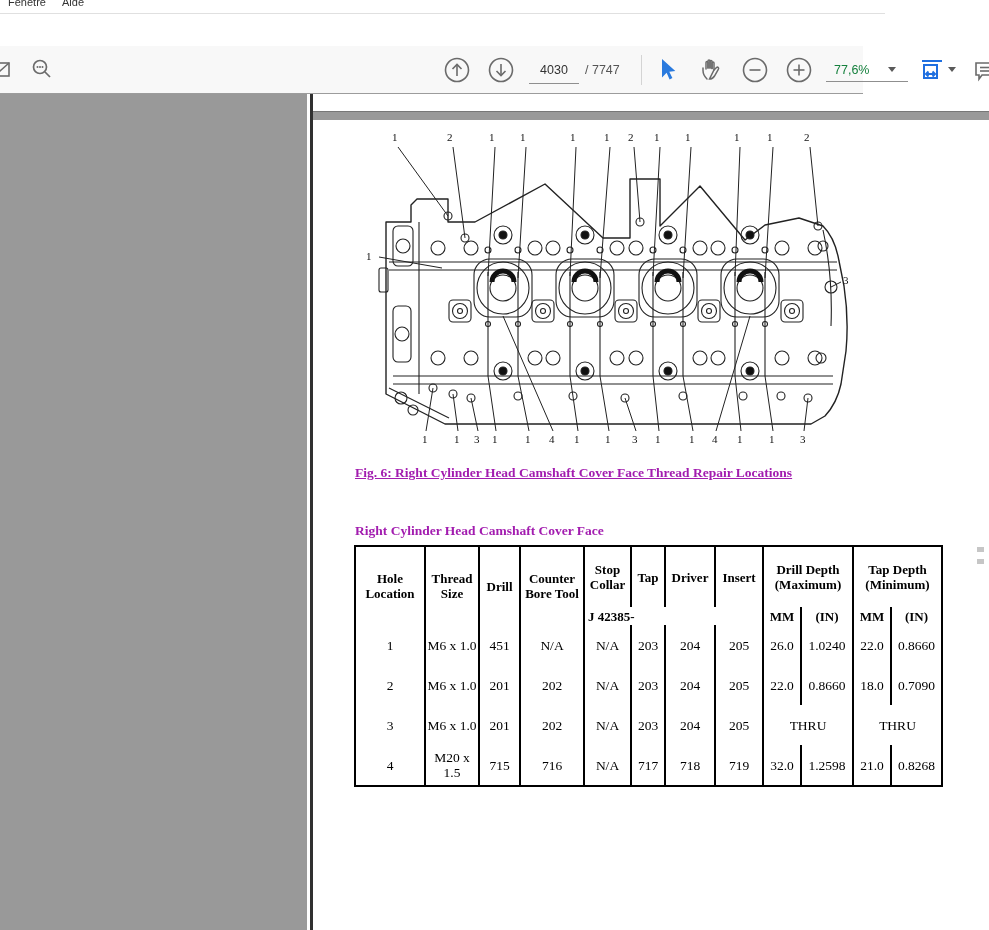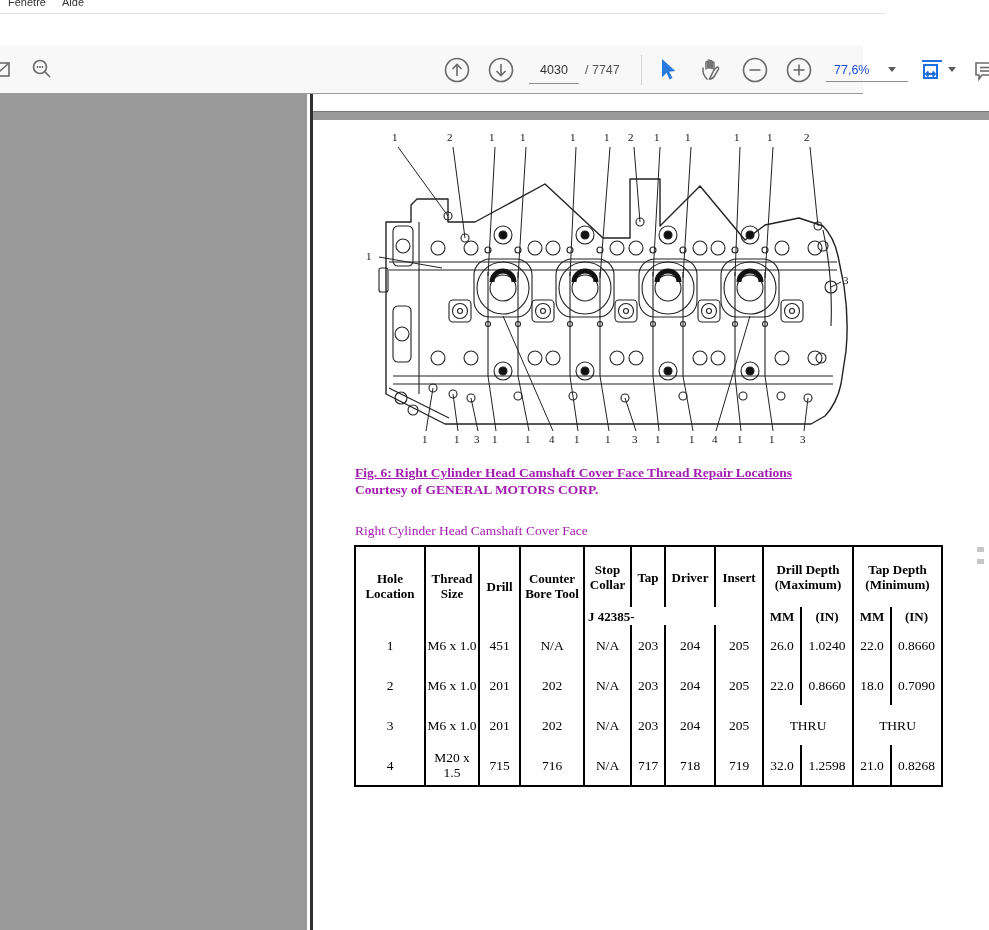--- a/index.html
+++ b/index.html
@@ -18,37 +18,37 @@
   .tab-title{position:absolute;left:10px;top:8px;font-size:12.5px;color:#5f5f5f;white-space:nowrap;}
   .tab-close{position:absolute;right:8px;top:7px;font-size:13px;color:#8a8a8a;cursor:default;}
 
   
   .toolbar{position:absolute;left:0;top:46px;width:863px;height:47px;background:#f8f8f8;border-bottom:1px solid #9c9c9c;}
   .tb{position:absolute;top:10px;width:28px;height:28px;}
   .tb svg{display:block;}
   .page-input{position:absolute;left:529px;top:11px;width:46px;height:24px;border:none;border-bottom:1px solid #8f8f8f;background:transparent;text-align:center;font-size:12.5px;color:#333;font-family:"Liberation Sans",sans-serif;}
   .page-total{position:absolute;left:585px;top:17px;font-size:12.5px;color:#555;}
   .tb-sep{position:absolute;left:641px;top:9px;width:1px;height:30px;background:#d4d4d4;}
-  .zoom-value{position:absolute;left:834px;top:17px;font-size:12.5px;color:#1d4ed8;}
+  .zoom-value{position:absolute;left:834px;top:17px;font-size:12.5px;color:#15803d;}
   .caret{position:absolute;width:0;height:0;border-left:4px solid transparent;border-right:4px solid transparent;border-top:5px solid #5a5a5a;}
   .zoom-underline{position:absolute;left:826px;top:35px;width:82px;height:1px;background:#8f8f8f;}
 
   
   .viewer{position:absolute;left:0;top:94px;width:989px;height:836px;background:#999999;}
   .prev-page-bottom{position:absolute;left:313px;top:0;width:676px;height:17px;background:#fff;border-bottom:1px solid #777;}
   .page{position:absolute;left:313px;top:26px;width:676px;height:810px;background:#fff;}
   .page-edge-light{position:absolute;left:307px;top:0;width:3px;height:836px;background:#fdfdfd;}
   .page-edge-dark{position:absolute;left:310px;top:0;width:3px;height:836px;background:#303030;}
   .mini-sq{position:absolute;width:7px;height:5px;background:#c6c6c6;}
 
   
   .doc-text{position:absolute;color:#a21caf;font-family:"Liberation Serif",serif;}
   .fig-caption{left:42px;top:344px;font-size:13.5px;font-weight:bold;line-height:17px;}
   .fig-caption .u{text-decoration:underline;}
-  .table-title{left:42px;top:403px;font-size:13.5px;font-weight:normal;}
+  .table-title{left:42px;top:403px;font-size:13.5px;font-weight:bold;}
 
   .diagram{position:absolute;left:40px;top:6px;width:500px;height:330px;}
   .diagram svg{position:absolute;left:0;top:0;}
   .callout{position:absolute;font:11px "Liberation Serif",serif;color:#111;}
 
   table.repair{position:absolute;left:41px;top:425px;border-collapse:collapse;table-layout:fixed;width:587px;border:2px solid #000;font-family:"Liberation Serif",serif;color:#000;}
   table.repair th,table.repair td{border-left:2px solid #000;padding:0 1px;text-align:center;vertical-align:middle;overflow:hidden;}
   table.repair th:first-child,table.repair td:first-child{border-left:none;margin-left:44px;}
   tr.h1 th{height:60px;font-size:13px;font-weight:bold;line-height:15px;}
   tr.h2 th{height:18px;font-size:13px;font-weight:bold;line-height:15px;}
@@ -379,21 +379,20 @@
             <span class="callout" style="left: 384px; top: 307px;">1</span>
             <span class="callout" style="left: 416px; top: 307px;">1</span>
             <span class="callout" style="left: 447px; top: 307px;">3</span>
             <span class="callout" style="left: 13px; top: 124px;">1</span>
             <span class="callout" style="left: 490px; top: 148px;">3</span>
           </div>
       </div>
 
       <div class="doc-text fig-caption">
         <div class="u">Fig. 6: Right Cylinder Head Camshaft Cover Face Thread Repair Locations</div>
-        <div>Courtesy of GENERAL MOTORS CORP.</div>
       </div>
 
       <div class="doc-text table-title">Right Cylinder Head Camshaft Cover Face</div>
 
       <table class="repair">
         <colgroup>
           <col style="width:70px">
             <col style="width:54px">
             <col style="width:41px">
             <col style="width:64px">

